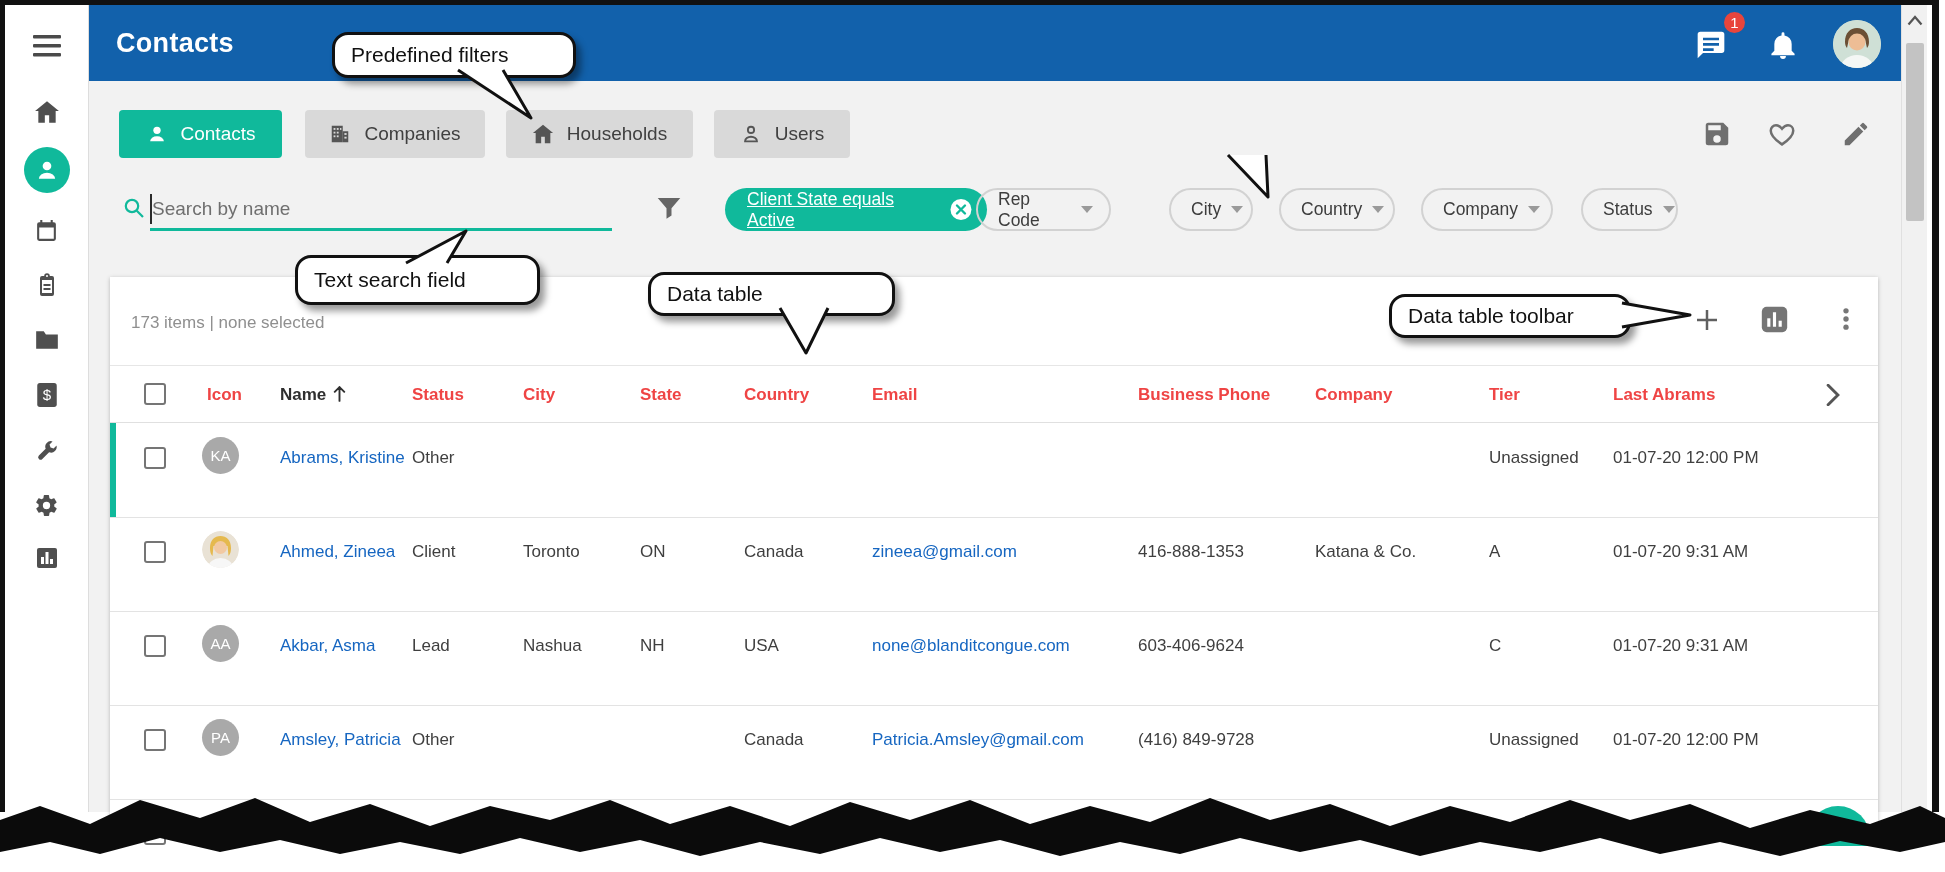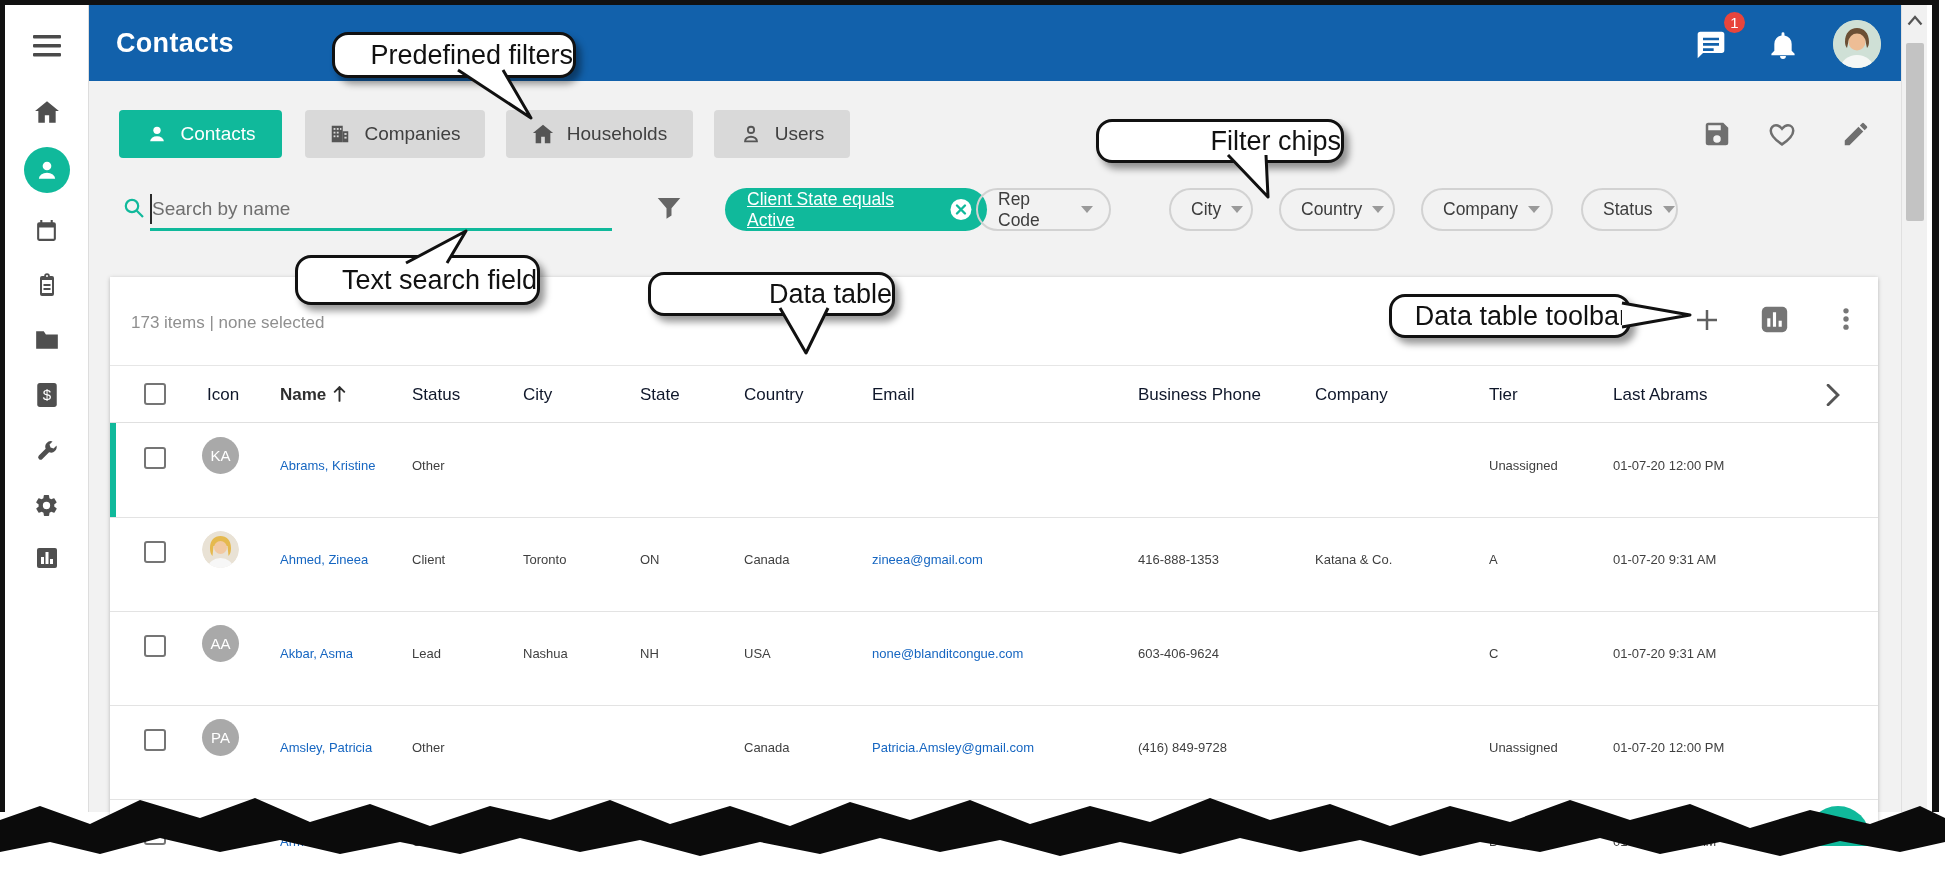--- a/index.html
+++ b/index.html
@@ -60,26 +60,26 @@
 
   
   .card { position:absolute; left:110px; top:277px; width:1768px; height:600px; background:#fff;
           box-shadow:0 1px 4px rgba(0,0,0,.25); }
   .card-toolbar { position:absolute; left:0; top:0; width:100%; height:89px; border-bottom:1px solid #e6e6e6; }
   .summary { position:absolute; left:21px; top:36px; font-size:17px; color:#8f8f8f; }
   .tool-ic { position:absolute; top:28px; width:30px; height:30px; cursor:pointer; }
 
   .thead { position:absolute; left:0; top:89px; width:100%; height:57px; border-bottom:1px solid #e0e0e0; }
   .hcell { position:absolute; top:0; height:57px; display:flex; align-items:center; gap:6px;
-           font-size:17px; color:#0f172a; cursor:pointer; }
+           font-size:17px; color:#ef4444; cursor:pointer;font-weight:bold; }
   .hcell.dark { color:#2f2f2f; font-weight:bold; }
 
   .trow { position:absolute; left:0; width:100%; height:94px; }
   .rowline { position:absolute; left:0; width:100%; height:0; border-top:1px solid #e3e3e3; }
-  .cell { position:absolute; top:8px; padding-top:21px; font-size:13px; color:#3f3f3f; line-height:27px; }
+  .cell { position:absolute; top:0; padding-top:21px; font-size:17px; color:#3f3f3f; line-height:27px; }
   .cell.link { color:#1666c1; cursor:pointer; }
   .cb { position:absolute; left:34px; top:24px; width:22px; height:22px; border:2px solid #757575;
         border-radius:3px; background:#fff; cursor:pointer; }
   .av { position:absolute; left:92px; top:14px; width:37px; height:37px; border-radius:50%; overflow:hidden; }
   .av.init { background:#a9a9a9; color:#fff; font-size:15px; display:flex; align-items:center; justify-content:center; }
   .rowbar { position:absolute; left:0; top:0; width:6px; height:94px; background:#10b99b; }
   .c-icon { left:97px;  width:60px; }
   .c-name { left:170px; width:126px; }
   .c-stat { left:302px; width:100px; }
   .c-city { left:413px; width:106px; }
@@ -87,21 +87,21 @@
   .c-ctry { left:634px; width:118px; }
   .c-mail { left:762px; width:256px; }
   .c-ph   { left:1028px; width:167px; }
   .c-co   { left:1205px; width:146px; }
   .c-tier { left:1379px; width:116px; }
   .c-upd  { left:1503px; width:205px; }
   .c-chev { left:1715px; width:40px; }
 
   
   .callout { position:absolute; background:#fff; border:3px solid #111; border-radius:16px;
-             display:flex; align-items:center; justify-content:flex-end; font-size:27px; color:#111;
+             display:flex; align-items:center; justify-content:flex-start; font-size:21px; color:#111;
              box-shadow:5px 6px 7px rgba(0,0,0,.4); z-index:56;padding-left:16px; }
   .tail { position:absolute; z-index:57; overflow:visible; pointer-events:none; }
 
   
   .scrollbar { position:absolute; left:1901px; top:5px; width:26px; height:807px; background:#f1f1f1;
                border-left:1px solid #e0e0e0; }
   .sb-thumb { position:absolute; left:4px; top:38px; width:18px; height:178px; background:#c3c3c3; border-radius:2px; cursor:pointer; }
 
   
   .fab { position:absolute; left:1806px; top:806px; width:64px; height:64px; border-radius:50%;
@@ -466,23 +466,20 @@
   <svg class="tail" style="left:0;top:0" width="1945" height="400">
     <path d="M458,70 L531,118 L503,70" fill="#fff" stroke="#111" stroke-width="3" stroke-linejoin="round"></path>
     <path d="M1228,155 L1268,197 L1266,155" fill="#fff" stroke="#111" stroke-width="3" stroke-linejoin="round"></path>
     <path d="M406,263 L466,231 L447,263" fill="#fff" stroke="#111" stroke-width="3" stroke-linejoin="round"></path>
     <path d="M780,308 L806,353 L828,308" fill="#fff" stroke="#111" stroke-width="3" stroke-linejoin="round"></path>
     <path d="M1622,303 L1690,315 L1622,327" fill="#fff" stroke="#111" stroke-width="3" stroke-linejoin="round"></path>
   </svg>
   <div class="callout" style="left:332px;top:32px;width:244px;height:46px">
     <span>Predefined filters</span>
   </div>
-  <div class="callout" style="left:1096px;top:119px;width:248px;height:44px">
-    <span>Filter chips</span>
-  </div>
   <div class="callout" style="left:295px;top:255px;width:245px;height:50px">
     <span>Text search field</span>
   </div>
   <div class="callout" style="left:648px;top:272px;width:247px;height:44px">
     <span>Data table</span>
   </div>
   <div class="callout" style="left:1389px;top:294px;width:242px;height:44px">
     <span>Data table toolbar</span>
   </div>
 

